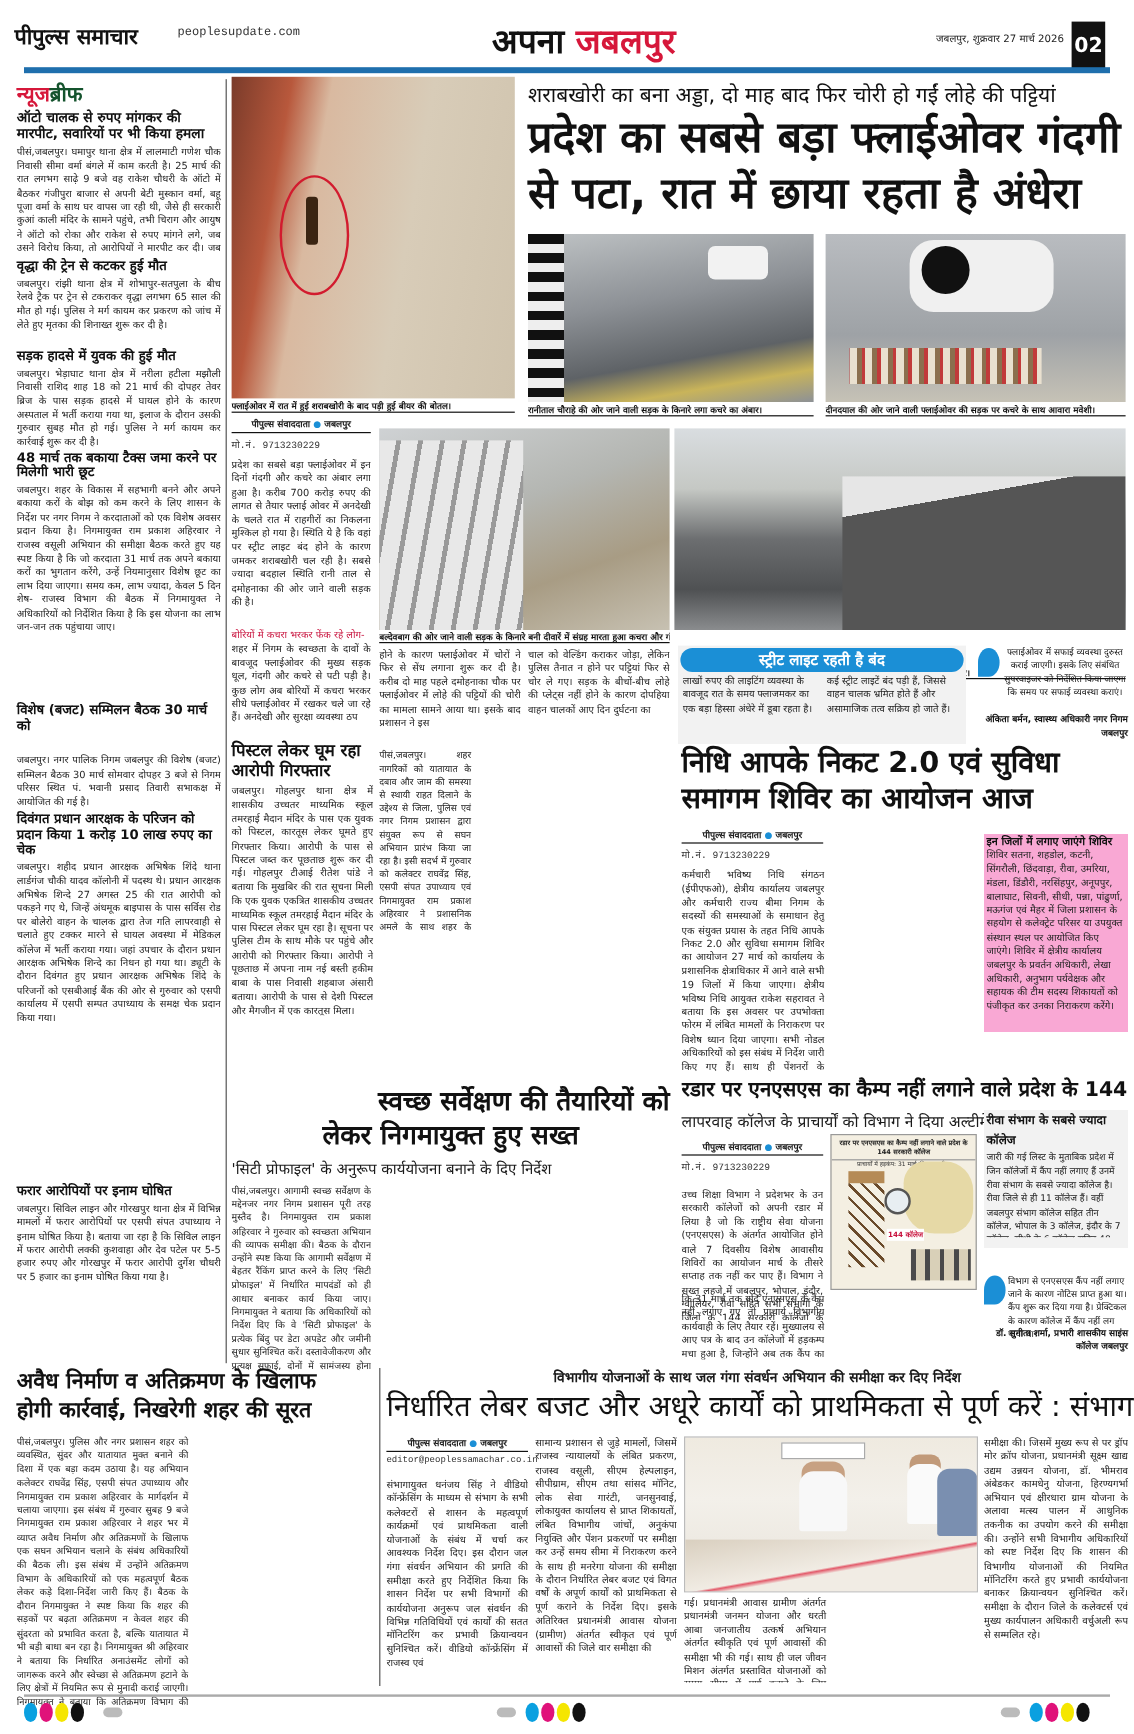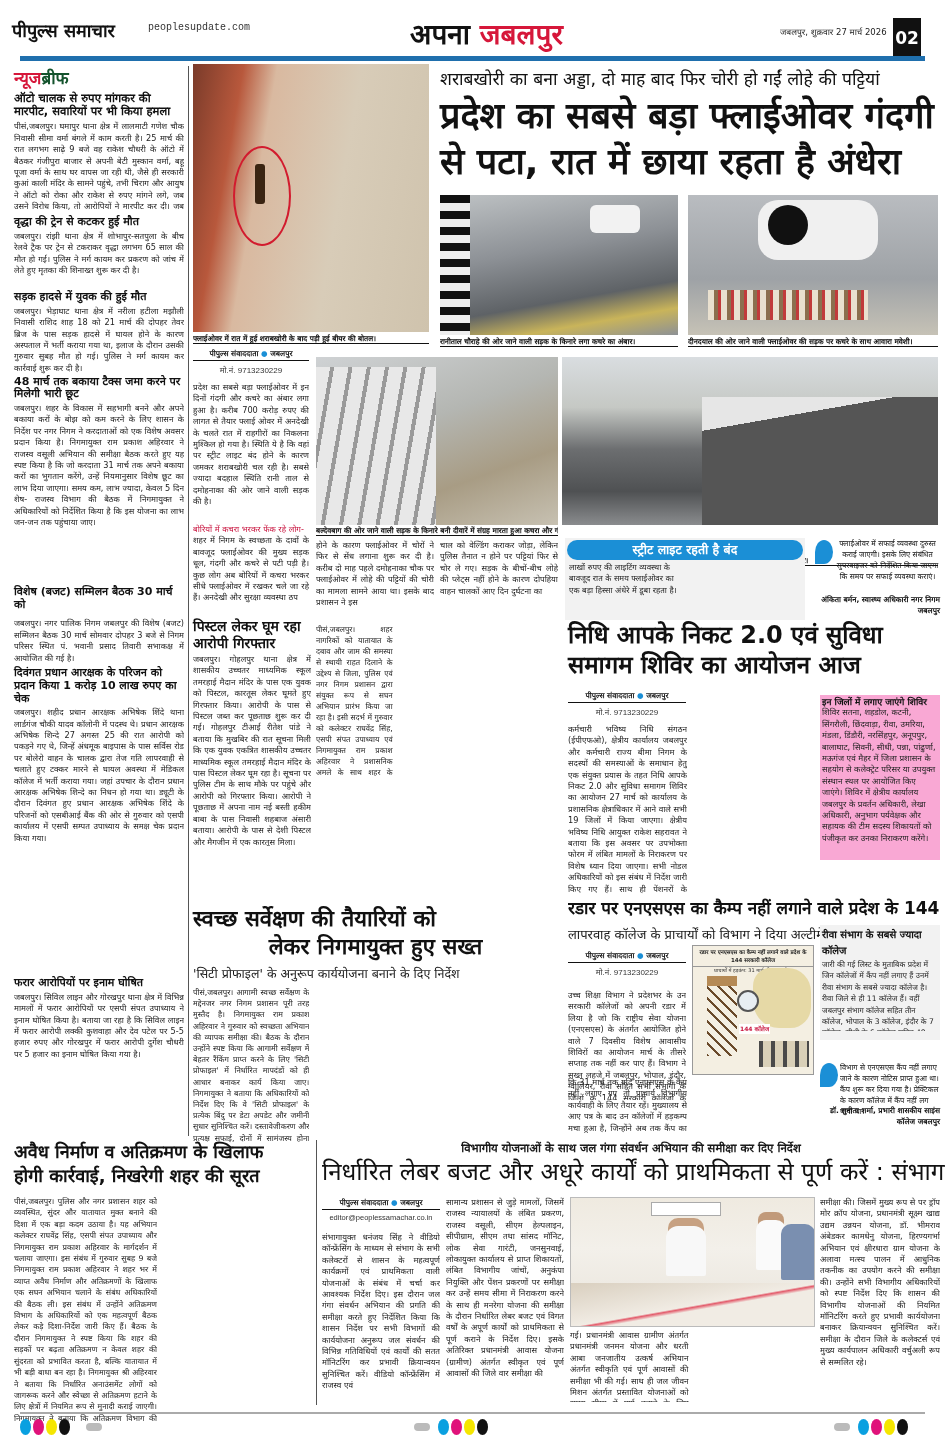--- a/index.html
+++ b/index.html
@@ -13,21 +13,21 @@
 .section{left:410px;top:14px;font-size:28px;font-weight:bold}
 .section .a{color:#111}.section .b{color:#d6173a}
 .date{left:780px;top:26px;font-size:8.5px;color:#222}
 .pnum{left:893px;top:18px;width:28px;height:40px;background:#111;color:#fff;font-size:17px;font-weight:bold;text-align:center;line-height:40px}
 .rule{left:20px;top:56px;width:905px;height:5px;background:#1f6fad}
 .vline{width:1px;background:#555}
 .photo{overflow:hidden}
 .cap{font-size:7.3px;color:#111;font-weight:bold;white-space:nowrap;overflow:hidden;border-bottom:1px solid #111}
 .byline{font-size:7.5px;font-weight:bold;text-align:center;border-bottom:1px solid #111;padding-bottom:2px}
 .byline .b{color:#1b8fd6}
-.mob{font-size:8px;text-align:center;color:#333;font-family:Liberation Sans, sans-serif;margin-top:3px}
+.mob{font-size:8px;text-align:left;color:#333;font-family:Liberation Mono, monospace;margin-top:3px}
 .pill{background:#1b8fd6;color:#fff;font-weight:bold;text-align:center;border-radius:12px}
 .quote{font-size:7.5px;line-height:11px;color:#111}
 .qmark{width:18px;height:24px;background:#1b8fd6;border-radius:50% 50% 50% 0}
 .red{color:#c8123d;font-weight:normal}
 .reg{width:11px;height:16px;border-radius:50%}
 .grey{width:16px;height:8px;border-radius:4px;background:#bbb}
 </style>
 </head>
 <body>
 
@@ -58,21 +58,21 @@
   <div>
     <div class="hd" style="font-size:11px;margin-top:4px">सड़क हादसे में युवक की हुई मौत</div>
     <div class="txt" style="height:68px;margin-top:2px">जबलपुर। भेड़ाघाट थाना क्षेत्र में नरीला हटीला मझौली निवासी राशिद शाह 18 को 21 मार्च की दोपहर तेवर ब्रिज के पास सड़क हादसे में घायल होने के कारण अस्पताल में भर्ती कराया गया था, इलाज के दौरान उसकी गुरुवार सुबह मौत हो गई। पुलिस ने मर्ग कायम कर कार्रवाई शुरू कर दी है।</div>
   </div>
   <div>
     <div class="hd" style="font-size:11px;margin-top:2px">48 मार्च तक बकाया टैक्स जमा करने पर मिलेगी भारी छूट</div>
     <div class="txt" style="height:180px;margin-top:2px">जबलपुर। शहर के विकास में सहभागी बनने और अपने बकाया करों के बोझ को कम करने के लिए शासन के निर्देश पर नगर निगम ने करदाताओं को एक विशेष अवसर प्रदान किया है। निगमायुक्त राम प्रकाश अहिरवार ने राजस्व वसूली अभियान की समीक्षा बैठक करते हुए यह स्पष्ट किया है कि जो करदाता 31 मार्च तक अपने बकाया करों का भुगतान करेंगे, उन्हें नियमानुसार विशेष छूट का लाभ दिया जाएगा। समय कम, लाभ ज्यादा, केवल 5 दिन शेष- राजस्व विभाग की बैठक में निगमायुक्त ने अधिकारियों को निर्देशित किया है कि इस योजना का लाभ जन-जन तक पहुंचाया जाए।</div>
   </div>
   <div>
     <div class="hd" style="font-size:11px;margin-top:3px">विशेष (बजट) सम्मिलन बैठक 30 मार्च को</div>
-    <div class="txt" style="height:46px;margin-top:7px">जबलपुर। नगर पालिक निगम जबलपुर की विशेष (बजट) सम्मिलन बैठक 30 मार्च सोमवार दोपहर 3 बजे से निगम परिसर स्थित पं. भवानी प्रसाद तिवारी सभाकक्ष में आयोजित की गई है।</div>
+    <div class="txt" style="height:46px;margin-top:17px">जबलपुर। नगर पालिक निगम जबलपुर की विशेष (बजट) सम्मिलन बैठक 30 मार्च सोमवार दोपहर 3 बजे से निगम परिसर स्थित पं. भवानी प्रसाद तिवारी सभाकक्ष में आयोजित की गई है।</div>
   </div>
   <div>
     <div class="hd" style="font-size:11px;margin-top:3px">दिवंगत प्रधान आरक्षक के परिजन को प्रदान किया 1 करोड़ 10 लाख रुपए का चेक</div>
     <div class="txt" style="height:265px;margin-top:2px">जबलपुर। शहीद प्रधान आरक्षक अभिषेक शिंदे थाना लार्डगंज चौकी यादव कॉलोनी में पदस्थ थे। प्रधान आरक्षक अभिषेक शिन्दे 27 अगस्त 25 की रात आरोपी को पकड़ने गए थे, जिन्हें अंधमूक बाइपास के पास सर्विस रोड पर बोलेरो वाहन के चालक द्वारा तेज गति लापरवाही से चलाते हुए टक्कर मारने से घायल अवस्था में मेडिकल कॉलेज में भर्ती कराया गया। जहां उपचार के दौरान प्रधान आरक्षक अभिषेक शिन्दे का निधन हो गया था। ड्यूटी के दौरान दिवंगत हुए प्रधान आरक्षक अभिषेक शिंदे के परिजनों को एसबीआई बैंक की ओर से गुरुवार को एसपी कार्यालय में एसपी सम्पत उपाध्याय के समक्ष चेक प्रदान किया गया।</div>
   </div>
   <div>
     <div class="hd" style="font-size:11px;margin-top:5px">फरार आरोपियों पर इनाम घोषित</div>
     <div class="txt" style="height:80px;margin-top:2px">जबलपुर। सिविल लाइन और गोरखपुर थाना क्षेत्र में विभिन्न मामलों में फरार आरोपियों पर एसपी संपत उपाध्याय ने इनाम घोषित किया है। बताया जा रहा है कि सिविल लाइन में फरार आरोपी लक्की कुशवाहा और देव पटेल पर 5-5 हजार रुपए और गोरखपुर में फरार आरोपी दुर्गेश चौधरी पर 5 हजार का इनाम घोषित किया गया है।</div>
   </div>
 </div>
@@ -118,21 +118,22 @@
 <div class="abs photo" style="left:562px;top:357px;width:376px;height:168px;background:linear-gradient(180deg,#d9dde0 0%,#c5c8c4 30%,#6c6e70 55%,#4f5153 80%,#8a8c8e 100%)">
   <div class="abs" style="left:140px;top:40px;width:236px;height:128px;background:linear-gradient(170deg,#e6e6e6 0 20%,#555 20% 100%)"></div>
 </div>
 <div class="abs cap" style="left:660px;top:555px;width:278px">दमोह नाका चौक पर लोहे की पात चोरी कर ले गए चोर।</div>
 
 <div class="abs txt" style="left:316px;top:540px;width:118px;height:70px">होने के कारण फ्लाईओवर में चोरों ने फिर से सेंध लगाना शुरू कर दी है। करीब दो माह पहले दमोहनाका चौक पर फ्लाईओवर में लोहे की पट्टियों की चोरी का मामला सामने आया था। इसके बाद प्रशासन ने इस</div>
 <div class="abs txt" style="left:440px;top:540px;width:118px;height:70px">चाल को वेल्डिंग कराकर जोड़ा, लेकिन पुलिस तैनात न होने पर पट्टियां फिर से चोर ले गए। सड़क के बीचों-बीच लोहे की प्लेट्स नहीं होने के कारण दोपहिया वाहन चालकों आए दिन दुर्घटना का</div>
 
 <div class="abs" style="left:565px;top:538px;width:240px;height:82px;background:#f2f2f2">
   <div class="pill" style="margin:2px 2px 0;height:20px;font-size:12.5px;line-height:20px">स्ट्रीट लाइट रहती है बंद</div>
-  <div class="abs txt" style="left:4px;top:24px;width:112px;height:55px;font-size:8px;text-align:left">लाखों रुपए की लाइटिंग व्यवस्था के बावजूद रात के समय फ्लाईओवर का एक बड़ा हिस्सा अंधेरे में डूबा रहता है।</div>
+  <div class="abs txt" style="left:4px;top:24px;width:112px;height:55px;font-size:8px;text-align:left">लाखों रुपए की लाइटिंग व्यवस्था के बावजूद रात के समय फ्लाजमकर का एक बड़ा हिस्सा अंधेरे में डूबा रहता है।</div>
+  <div class="abs txt" style="left:124px;top:24px;width:112px;height:55px;font-size:8px;text-align:left">कई स्ट्रीट लाइटें बंद पड़ी हैं, जिससे वाहन चालक भ्रमित होते हैं और असामाजिक तत्व सक्रिय हो जाते हैं।</div>
 </div>
 
 <div class="abs qmark" style="left:815px;top:540px"></div>
 <div class="abs quote" style="left:835px;top:538px;width:105px;height:56px;text-align:center">फ्लाईओवर में सफाई व्यवस्था दुरुस्त कराई जाएगी। इसके लिए संबंधित सुपरवाइजर को निर्देशित किया जाएगा कि समय पर सफाई व्यवस्था कराएं।</div>
 <div class="abs quote" style="left:815px;top:594px;width:125px;text-align:right;font-weight:bold">अंकिता बर्मन, स्वास्थ्य अधिकारी नगर निगम जबलपुर</div>
 
 <div class="abs" style="left:193px;top:618px;width:118px">
   <div class="hd" style="font-size:14px;line-height:17px">पिस्टल लेकर घूम रहा आरोपी गिरफ्तार</div>
   <div class="txt" style="height:192px;margin-top:2px">जबलपुर। गोहलपुर थाना क्षेत्र में शासकीय उच्चतर माध्यमिक स्कूल तमरहाई मैदान मंदिर के पास एक युवक को पिस्टल, कारतूस लेकर घूमते हुए गिरफ्तार किया। आरोपी के पास से पिस्टल जब्त कर पूछताछ शुरू कर दी गई। गोहलपुर टीआई रीतेश पांडे ने बताया कि मुखबिर की रात सूचना मिली कि एक युवक एकत्रित शासकीय उच्चतर माध्यमिक स्कूल तमरहाई मैदान मंदिर के पास पिस्टल लेकर घूम रहा है। सूचना पर पुलिस टीम के साथ मौके पर पहुंचे और आरोपी को गिरफ्तार किया। आरोपी ने पूछताछ में अपना नाम नई बस्ती हकीम बाबा के पास निवासी शहबाज अंसारी बताया। आरोपी के पास से देशी पिस्टल और मैगजीन में एक कारतूस मिला।</div>
 </div>
@@ -153,21 +154,21 @@
 </div>
 <div class="abs" style="left:568px;top:724px;width:246px;height:170px;column-count:2;column-gap:8px;overflow:hidden">
   <div class="txt">कर्मचारी भविष्य निधि संगठन (ईपीएफओ), क्षेत्रीय कार्यालय जबलपुर और कर्मचारी राज्य बीमा निगम के सदस्यों की समस्याओं के समाधान हेतु एक संयुक्त प्रयास के तहत निधि आपके निकट 2.0 और सुविधा समागम शिविर का आयोजन 27 मार्च को कार्यालय के प्रशासनिक क्षेत्राधिकार में आने वाले सभी 19 जिलों में किया जाएगा। क्षेत्रीय भविष्य निधि आयुक्त राकेश सहरावत ने बताया कि इस अवसर पर उपभोक्ता फोरम में लंबित मामलों के निराकरण पर विशेष ध्यान दिया जाएगा। सभी नोडल अधिकारियों को इस संबंध में निर्देश जारी किए गए हैं। साथ ही पेंशनरों के सहायतार्थ पेंशन हेल्प डेस्क की व्यवस्था भी की जाएगी और प्रयास किया जाएगा।</div>
 </div>
 <div class="abs" style="left:820px;top:695px;width:120px;height:165px;background:#f9a8d4;padding:2px">
   <div class="hd" style="font-size:9px">इन जिलों में लगाए जाएंगे शिविर</div>
   <div class="txt" style="height:145px;text-align:left">शिविर सतना, शहडोल, कटनी, सिंगरौली, छिंदवाड़ा, रीवा, उमरिया, मंडला, डिंडौरी, नरसिंहपुर, अनूपपुर, बालाघाट, सिवनी, सीधी, पन्ना, पांढुर्णा, मऊगंज एवं मैहर में जिला प्रशासन के सहयोग से कलेक्ट्रेट परिसर या उपयुक्त संस्थान स्थल पर आयोजित किए जाएंगे। शिविर में क्षेत्रीय कार्यालय जबलपुर के प्रवर्तन अधिकारी, लेखा अधिकारी, अनुभाग पर्यवेक्षक और सहायक की टीम सदस्य शिकायतों को पंजीकृत कर उनका निराकरण करेंगे।</div>
 </div>
 
 <div class="abs" style="left:193px;top:905px;width:365px">
-  <div class="hd" style="font-size:22px;line-height:28px;text-align:left;white-space:nowrap">स्वच्छ सर्वेक्षण की तैयारियों को</div>
+  <div class="hd" style="font-size:22px;line-height:28px;text-align:right;white-space:nowrap">स्वच्छ सर्वेक्षण की तैयारियों को</div>
   <div class="hd" style="font-size:22px;line-height:28px;text-align:center;white-space:nowrap">लेकर निगमायुक्त हुए सख्त</div>
   <div style="font-size:12.5px;line-height:18px;white-space:nowrap;margin-top:4px">'सिटी प्रोफाइल' के अनुरूप कार्ययोजना बनाने के दिए निर्देश</div>
   <div style="column-count:3;column-gap:8px;height:158px;margin-top:4px;overflow:hidden">
     <div class="txt" style="font-size:7.8px;line-height:11.2px">पीसं,जबलपुर। आगामी स्वच्छ सर्वेक्षण के मद्देनजर नगर निगम प्रशासन पूरी तरह मुस्तैद है। निगमायुक्त राम प्रकाश अहिरवार ने गुरुवार को स्वच्छता अभियान की व्यापक समीक्षा की। बैठक के दौरान उन्होंने स्पष्ट किया कि आगामी सर्वेक्षण में बेहतर रैंकिंग प्राप्त करने के लिए 'सिटी प्रोफाइल' में निर्धारित मापदंडों को ही आधार बनाकर कार्य किया जाए। निगमायुक्त ने बताया कि अधिकारियों को निर्देश दिए कि वे 'सिटी प्रोफाइल' के प्रत्येक बिंदु पर डेटा अपडेट और जमीनी सुधार सुनिश्चित करें। दस्तावेजीकरण और प्रत्यक्ष सफाई, दोनों में सामंजस्य होना अनिवार्य है। कचरा प्रबंधन में सुधार डोर-टू-डोर कचरा संग्रहण वाहनों की नियमित मॉनिटरिंग की जाए।</div>
   </div>
 </div>
 
 <div class="abs hd" style="left:568px;top:897px;width:372px;font-size:17px;line-height:22px;white-space:nowrap;overflow:hidden">रडार पर एनएसएस का कैम्प नहीं लगाने वाले प्रदेश के 144 सरकारी कॉलेज</div>
 <div class="abs" style="left:568px;top:925px;width:250px;font-size:13px;white-space:nowrap">लापरवाह कॉलेज के प्राचार्यों को विभाग ने दिया अल्टीमेटम, मचा हड़कम्प</div>
 <div class="abs" style="left:568px;top:950px;width:118px">

